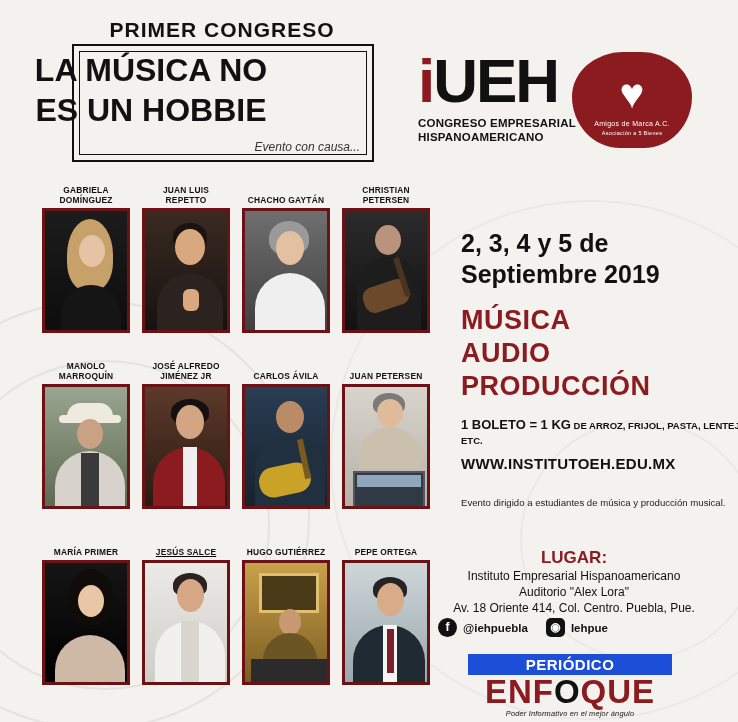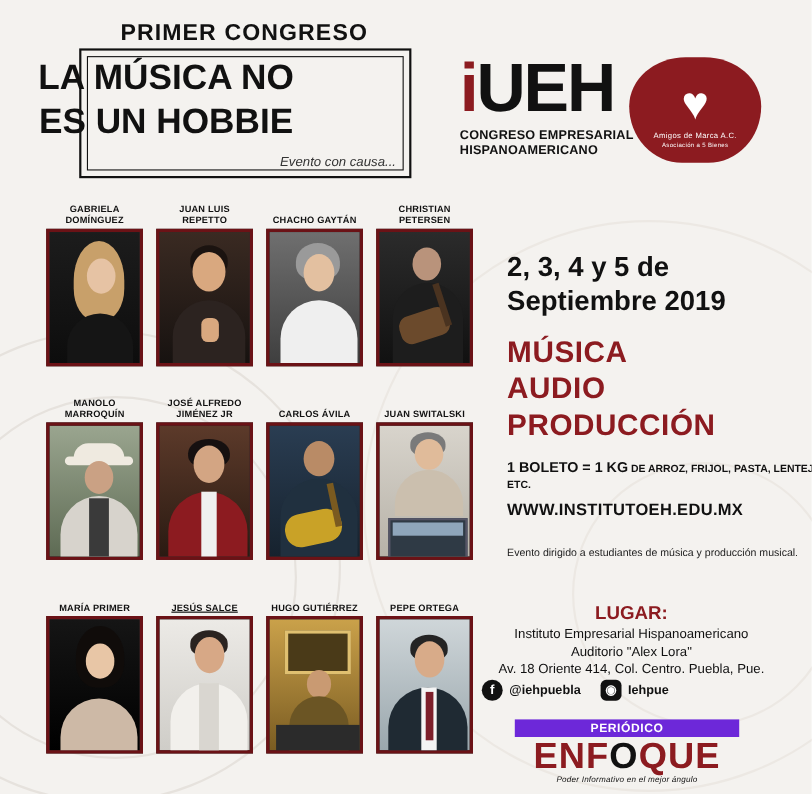--- a/index.html
+++ b/index.html
@@ -134,21 +134,21 @@
   .soc { display: flex; align-items: center; gap: 6px; }
   .soc-ico {
     width: 19px; height: 19px; border-radius: 50%; background: #111; color: #fff;
     font-size: 12px; line-height: 19px; text-align: center; font-weight: bold;
   }
   .soc-ico.ig { background:#111; border-radius: 5px; }
   .soc-txt { font-size: 11.5px; color: #111; font-weight: bold; }
 
   .enfoque { position: absolute; left: 468px; top: 654px; width: 204px; text-align: center; }
   .enf-top {
-    background: #6d28d9; color: #fff; font-size: 11px; font-weight: bold;
+    background: #1d4ed8; color: #fff; font-size: 15px; font-weight: bold;
     letter-spacing: .5px; padding: 2px 0;
   }
   .enf-main {
     font-size: 33px; font-weight: bold; color: #8c1b20; line-height: 34px; letter-spacing: 1px;
   }
   .enf-main .oo { color: #111; }
   .enf-sub { font-size: 7.4px; color: #111; font-style: italic; letter-spacing: .2px; }
   .head { position:absolute; border-radius:50%; }
   .body { position:absolute; border-radius:40px 40px 0 0; }
   .hair { position:absolute; border-radius:50% 50% 40% 40%; }
@@ -265,21 +265,21 @@
         <div class="photo">
           <div class="inner" style="background:linear-gradient(#2a3d52,#16222e);">
             <div class="head" style="left:31px;top:14px;width:28px;height:32px;background:#b98b66;"></div>
             <div class="body" style="left:10px;top:48px;width:70px;height:78px;background:#20303f;"></div>
             <div style="position:absolute;left:14px;top:78px;width:52px;height:30px;background:#c9a227;border-radius:14px;transform:rotate(-12deg);"></div>
             <div style="position:absolute;left:56px;top:52px;width:6px;height:40px;background:#7a5a20;transform:rotate(-12deg);"></div>
           </div>
         </div>
       </div>
       <div class="card" style="left:300px;">
-        <div class="name">JUAN SWITALSKI</div>
+        <div class="name">JUAN PETERSEN</div>
         <div class="photo">
           <div class="inner" style="background:linear-gradient(#d8d4cc,#b7b2a8);">
             <div class="hair" style="left:28px;top:6px;width:32px;height:22px;background:#7a7a7a;"></div>
             <div class="head" style="left:32px;top:12px;width:26px;height:28px;background:#e0bb9a;"></div>
             <div class="body" style="left:14px;top:40px;width:62px;height:42px;background:#cbbfae;"></div>
             <div style="position:absolute;left:8px;top:84px;width:72px;height:38px;background:#2f3a45;border:2px solid #556;"></div>
             <div style="position:absolute;left:12px;top:88px;width:64px;height:12px;background:#8fa6bb;"></div>
           </div>
         </div>
       </div>

